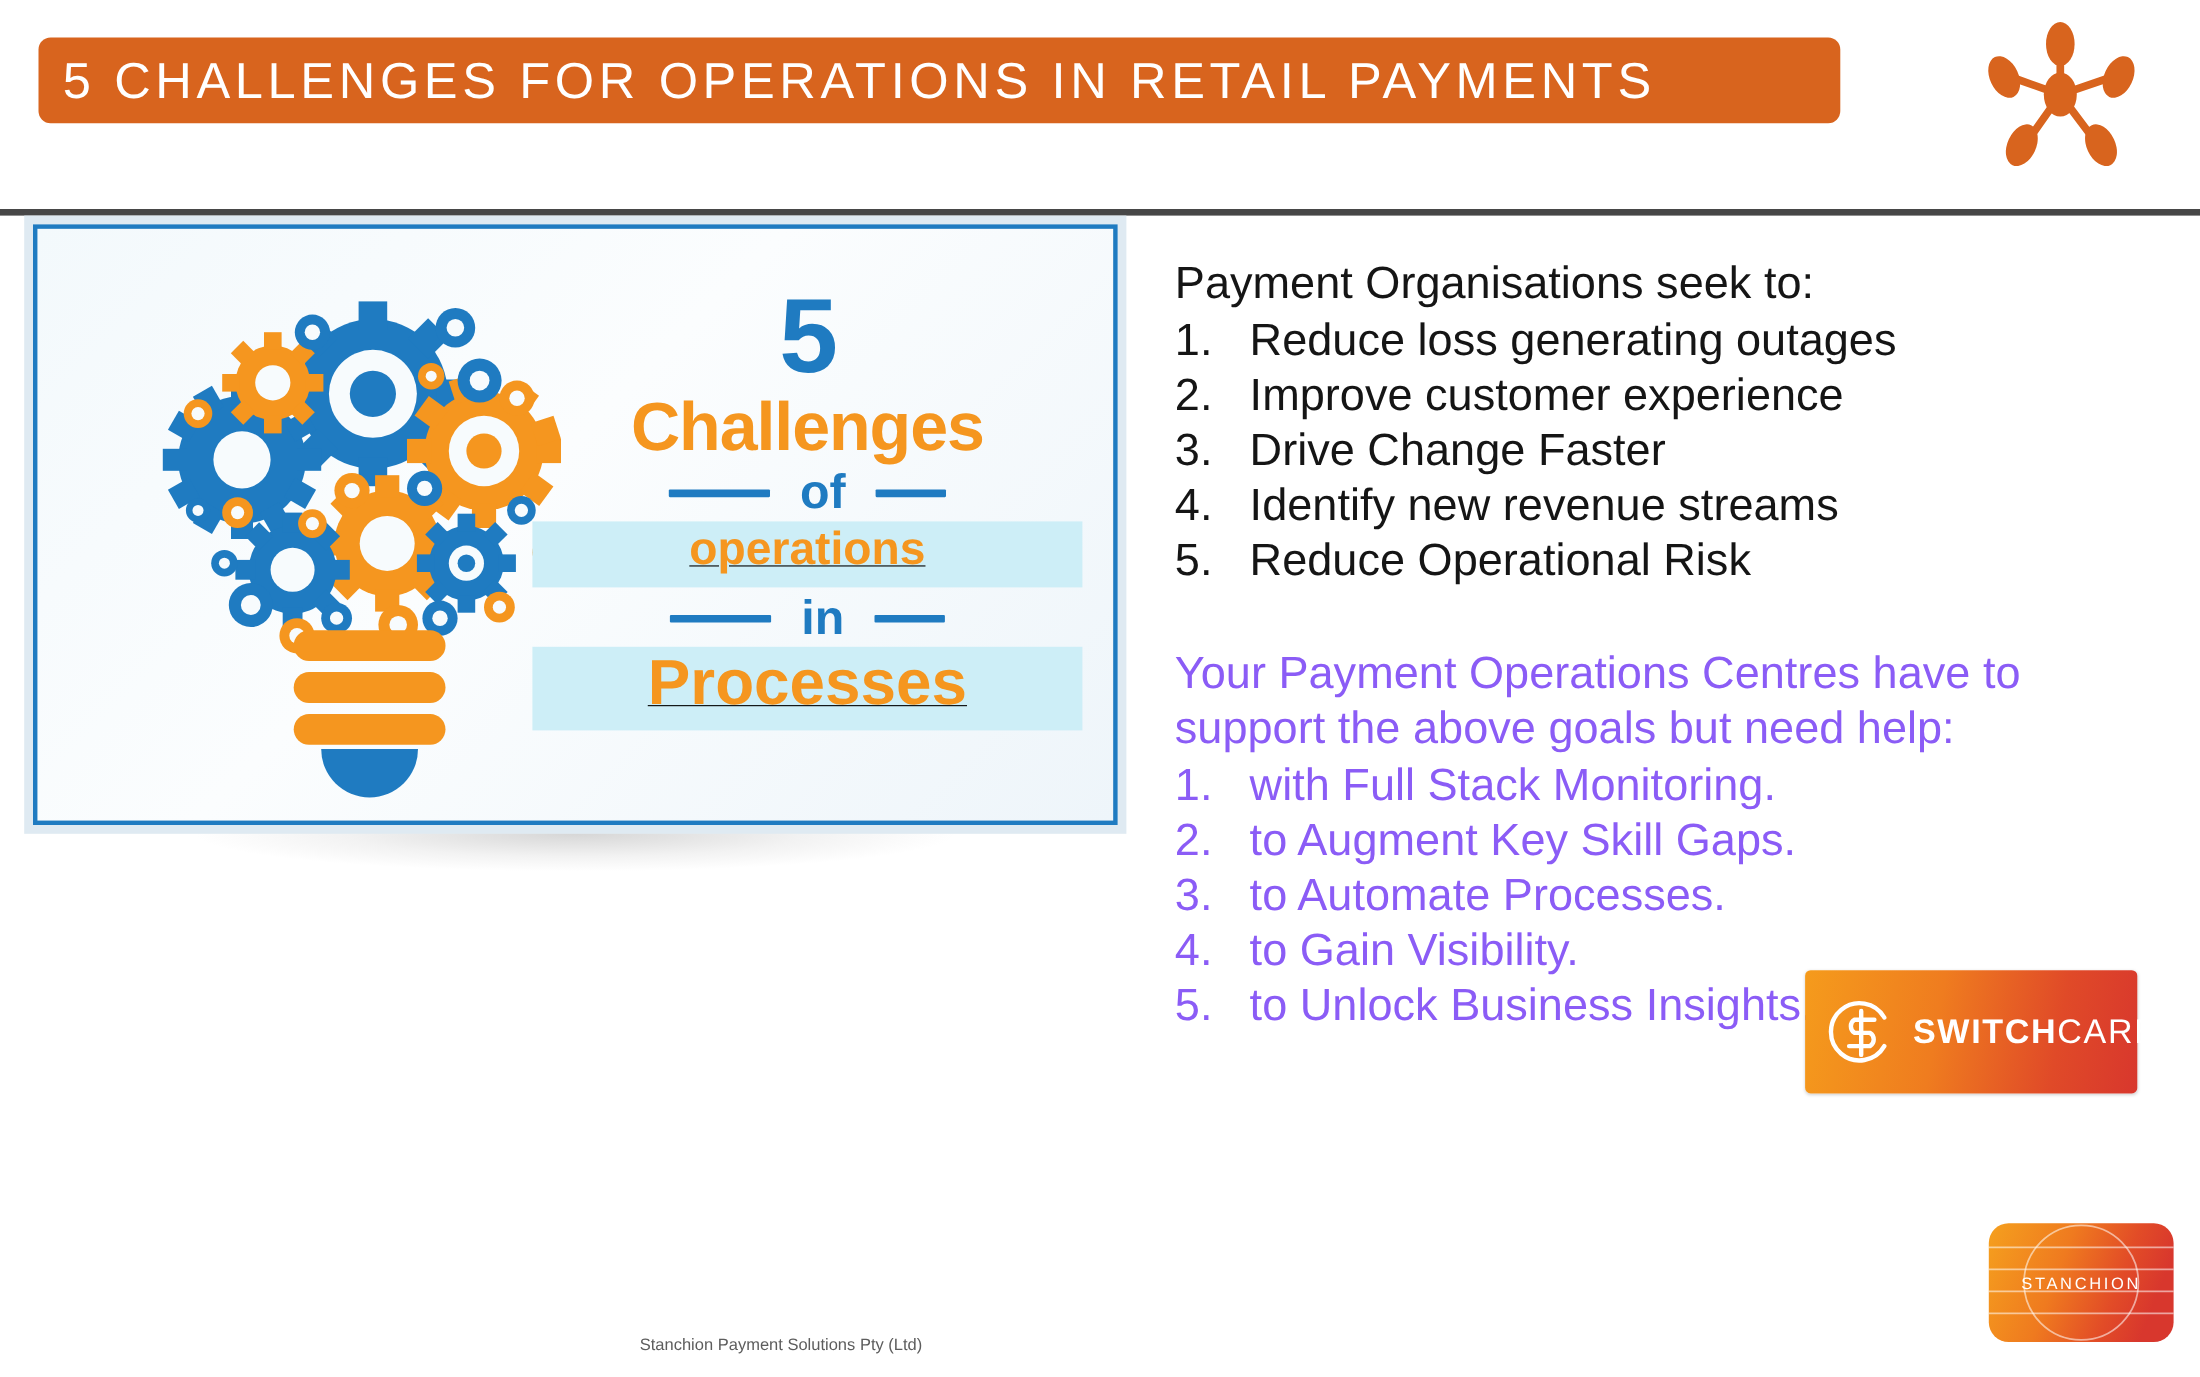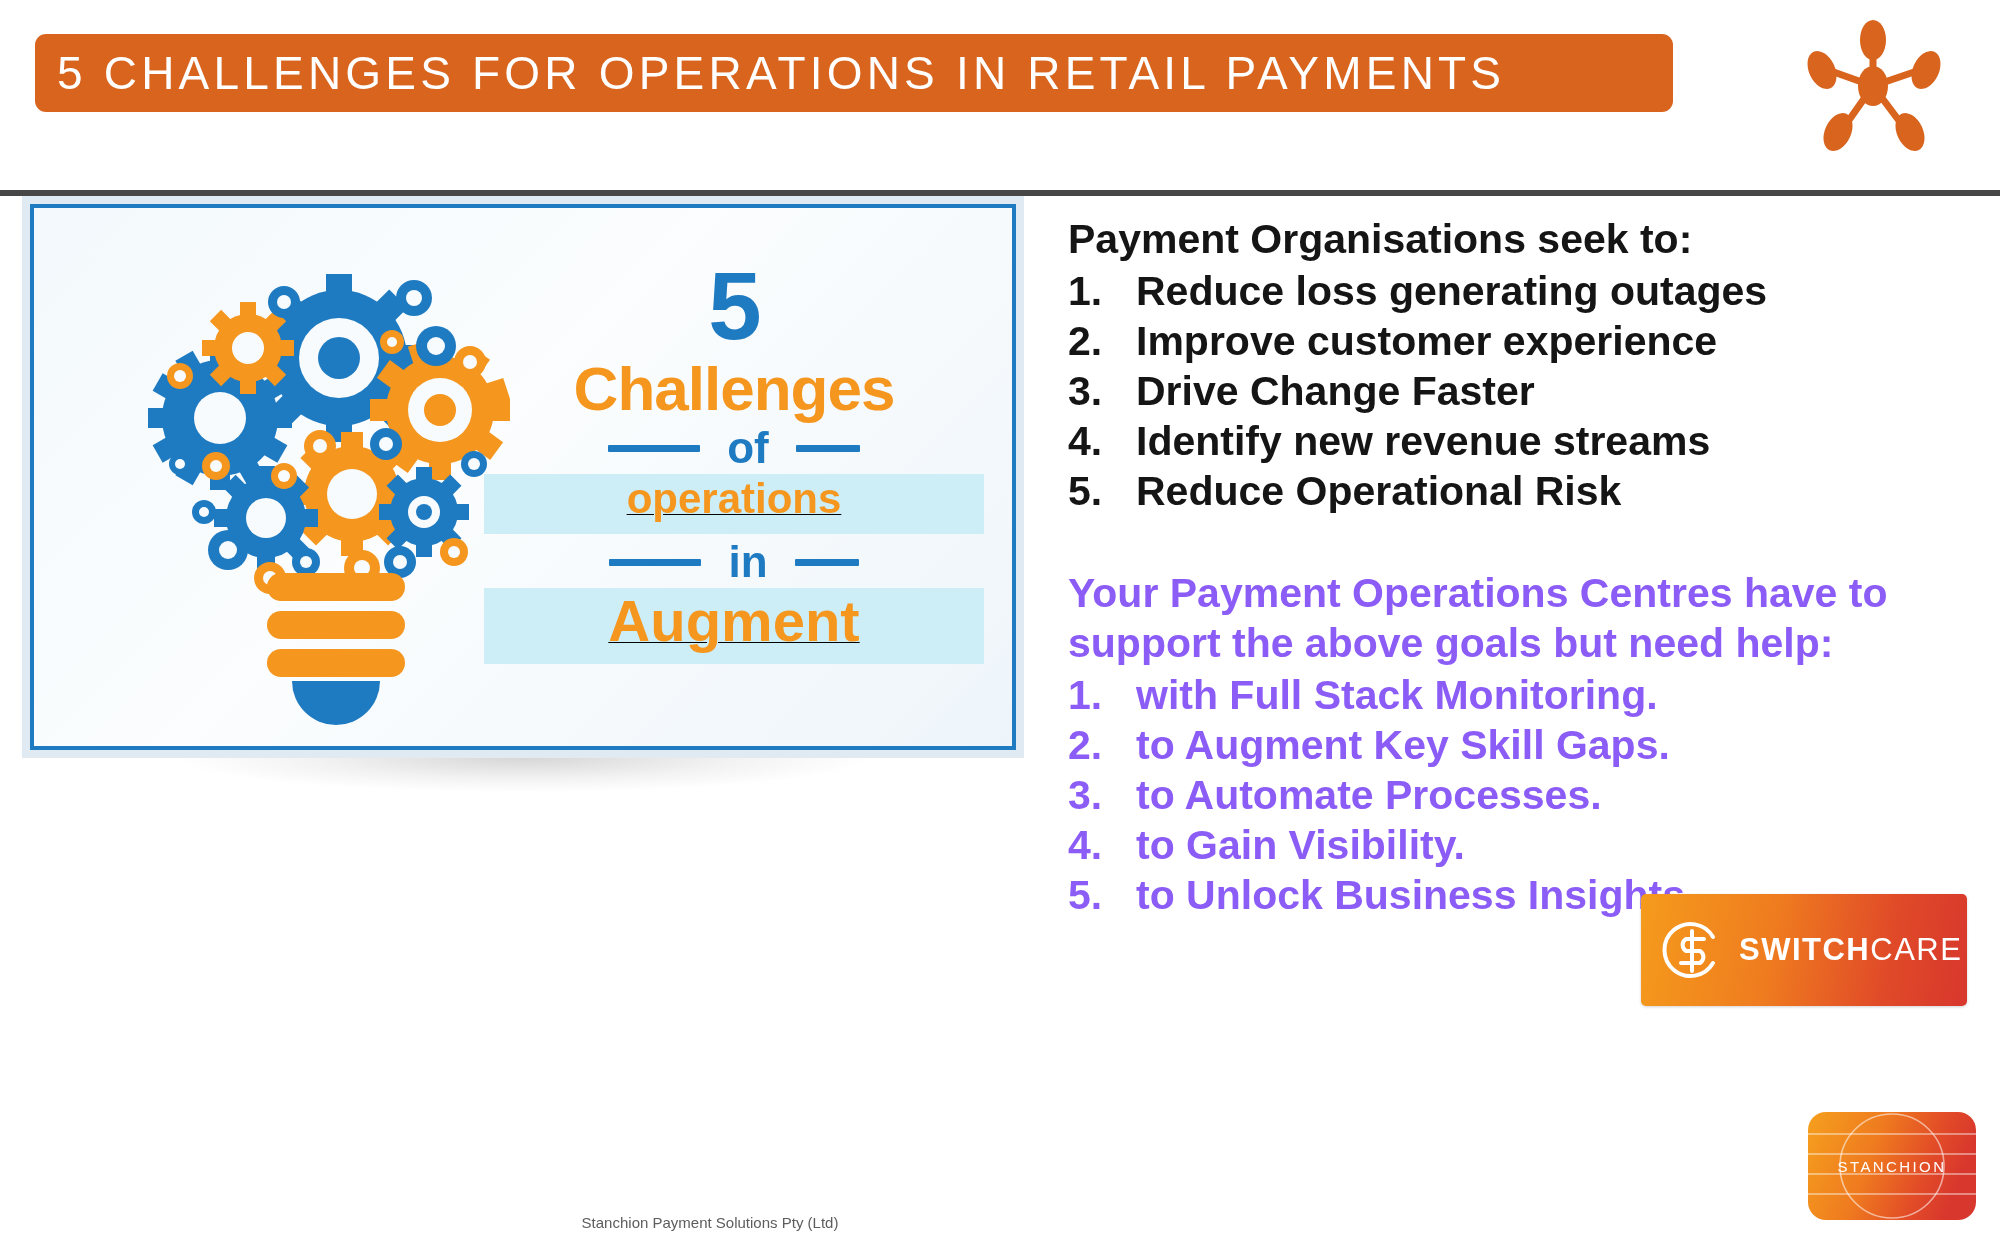--- a/index.html
+++ b/index.html
@@ -150,23 +150,22 @@
     top: 758px;
     width: 1002px;
     height: 76px;
     background: radial-gradient(ellipse 46% 60% at 50% 0%, rgba(120,120,120,0.30) 0%, rgba(150,150,150,0.12) 45%, rgba(255,255,255,0) 75%);
   }
 
   
   #content-column {
     position: absolute;
     left: 1068px;
-    top: 214px;
+    top: 232px;
     width: 910px;
-    font-weight: bold;
   }
 
   .block-heading {
     font-size: 41px;
     line-height: 1.22;
     color: #151515;
     font-family: "Liberation Sans", sans-serif;
   }
   .num-list { list-style: none; margin-top: 2px; }
   .num-list li {
@@ -181,29 +180,28 @@
   #help-block { margin-top: 52px; }
   #help-block .block-heading,
   #help-block .num-list li { color: #8b5cf6; }
   #help-block .block-heading { max-width: 840px; }
 
   
   #switchcare-badge {
     position: absolute;
     left: 1641px;
     top: 882px;
-    width: 326px;
+    width: 302px;
     height: 112px;
     border-radius: 5px;
     background: linear-gradient(100deg, #f59b1c 0%, #ef7c1f 40%, #e04a28 75%, #d8372d 100%);
     display: flex;
     align-items: center;
     padding-left: 18px;
     box-shadow: 0 1px 3px rgba(0,0,0,0.18);
-    margin-top: 12px;
   }
   #switchcare-mark { width: 66px; height: 66px; flex: 0 0 66px; }
   #switchcare-wordmark {
     margin-left: 14px;
     color: #ffffff;
     font-size: 31px;
     letter-spacing: 1.5px;
     white-space: nowrap;
     font-family: "Liberation Sans", sans-serif;
   }
@@ -498,21 +496,21 @@
           <span id="illus-operations">operations</span>
         </div>
 
         <div class="illus-connector-row">
           <span class="illus-rule"></span>
           <span class="illus-small-word">in</span>
           <span class="illus-rule short"></span>
         </div>
 
         <div class="illus-highlight">
-          <span id="illus-payments">Augment</span>
+          <span id="illus-payments">Processes</span>
         </div>
       </div>
 
     </div>
   </div>
   <div id="illustration-shadow"></div>
 
   <div id="content-column">
 
     <div id="goals-block">

